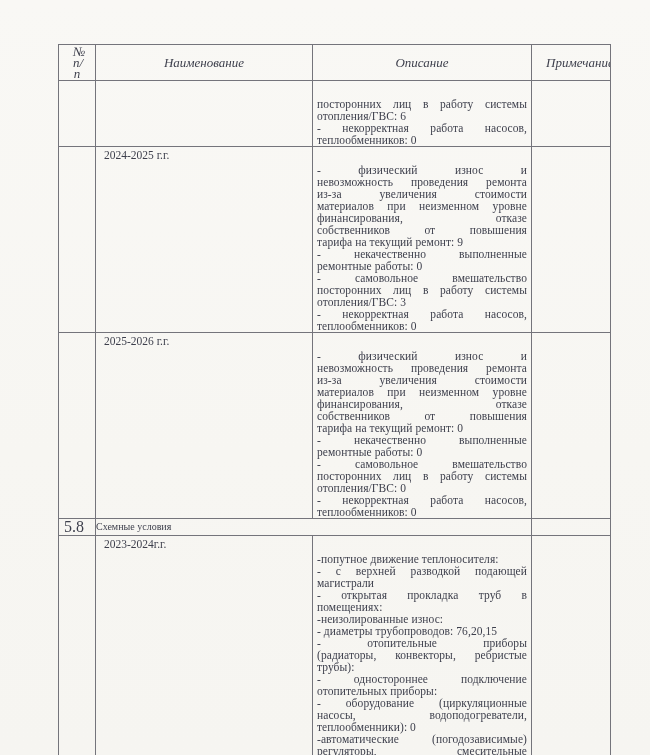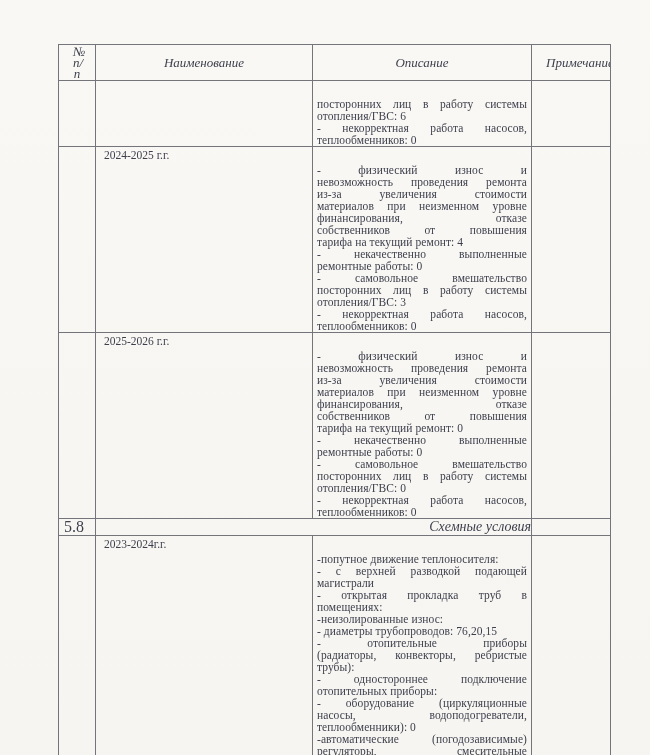--- a/index.html
+++ b/index.html
@@ -31,21 +31,21 @@
   }
   tr.r-cont { height:63px; }
   tr.r-b    { height:171px;margin-left:44px; }
   tr.r-c    { height:121px; }
   tr.r-sec  { height:17px; }
   tr.r-d    { height:206px; }
   td.num  { font-size:16px; line-height:12px; padding:2px 2px 0 5px; }
   td.name { font-size:11.5px; line-height:12px; padding:2px 2px 0 8px; }
   td.desc { font-size:11.5px; line-height:12px; padding:17px 4px 0 4px; letter-spacing:0.08px; }
   td.note { }
-  td.section { font-size:14px; line-height:13px; text-align:right; padding:1px 0 0 0;font-style:italic; }
+  td.section { font-size:10px; line-height:13px; text-align:left; padding:1px 0 0 0; }
   .line      { text-align:justify; text-align-last:justify; }
   .line.last { text-align:left;    text-align-last:left; }
 </style>
 </head>
 <body>
 
 <div class="sheet">
   <table class="doc">
     <colgroup>
       <col style="width:37px">
@@ -76,21 +76,21 @@
       <tr class="r-b">
         <td class="num"></td>
         <td class="name">2024-2025 г.г.</td>
         <td class="desc">
             <div class="line">- физический износ и</div>
             <div class="line">невозможность проведения ремонта</div>
             <div class="line">из-за увеличения стоимости</div>
             <div class="line">материалов при неизменном уровне</div>
             <div class="line">финансирования, отказе</div>
             <div class="line">собственников от повышения</div>
-            <div class="line last">тарифа на текущий ремонт: 4</div>
+            <div class="line last">тарифа на текущий ремонт: 9</div>
             <div class="line">- некачественно выполненные</div>
             <div class="line last">ремонтные работы: 0</div>
             <div class="line">- самовольное вмешательство</div>
             <div class="line">посторонних лиц в работу системы</div>
             <div class="line last">отопления/ГВС: 3</div>
             <div class="line">- некорректная работа насосов,</div>
             <div class="line last">теплообменников: 0</div>
           </td>
         <td class="note"></td>
       </tr>

